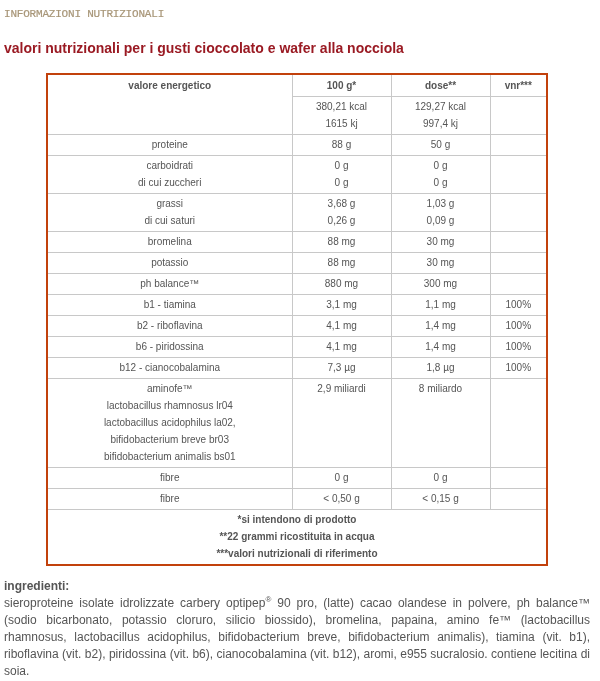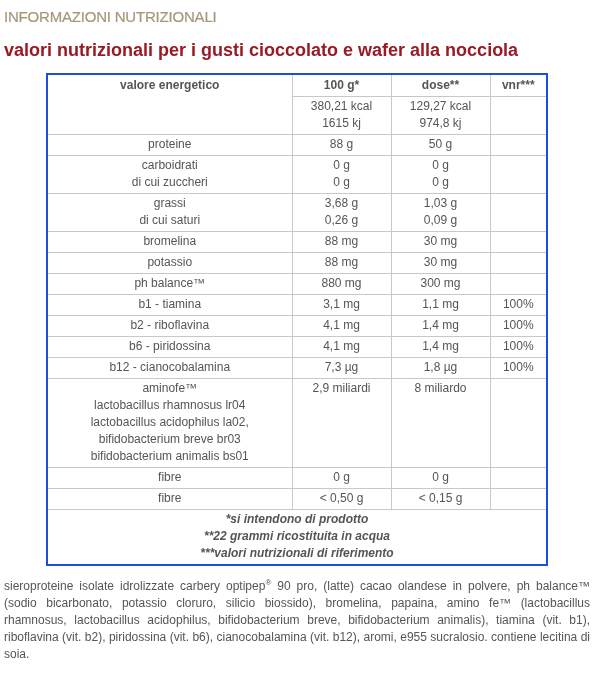--- a/index.html
+++ b/index.html
@@ -2,55 +2,55 @@
 <html><head>
 <meta charset="utf-8">
 <style>
   html, body { margin: 0; padding: 0; background: #ffffff; }
   body {
     width: 600px; height: 681px; position: relative; overflow: hidden;
     font-family: "Liberation Sans", sans-serif; color: #555555;
   }
   .section-title {
     position: absolute; left: 4px; top: 8px;
-    font-family: Liberation Sans, sans-serif;
-    font-size: 15px; letter-spacing: -0.2px;
+    font-family: Liberation Mono, monospace;
+    font-size: 11px; letter-spacing: -0.2px;
     color: #a89678; text-transform: uppercase;
     -webkit-text-stroke: 0.2px #a89678;
   }
   .subtitle {
     position: absolute; left: 4px; top: 40px;
-    font-size: 18px; font-weight: bold; color: #9a1a23;
+    font-size: 14px; font-weight: bold; color: #9a1a23;
     white-space: nowrap;
   }
   table.nutri {
     position: absolute; left: 46px; top: 73px;
     width: 502px;
     border-collapse: collapse;
-    border: 2px solid #1d4ed8;
-    font-size: 12px; color: #555555;
+    border: 2px solid #c2410c;
+    font-size: 10px; color: #555555;
     table-layout: fixed;
   }
   table.nutri th, table.nutri td {
     border: 1px solid #c8c8c8;
     padding: 1px 2px 2px 2px;
     vertical-align: top;
     line-height: 17px;
     text-align: center;
   }
   table.nutri th {
     font-weight: bold; text-align: center; padding-top: 2px; padding-bottom: 2px;
   }
   table.nutri col.c1 { width: 245px; }
   table.nutri col.c2 { width: 99px; }
   table.nutri col.c3 { width: 99px; }
   table.nutri col.c4 { width: 57px; }
   td.multi span { display: block; }
   td.footnotes {
-    font-weight: bold; line-height: 17px; padding-top: 2px; padding-bottom: 5px; font-style: italic;
+    font-weight: bold; line-height: 17px; padding-top: 2px; padding-bottom: 5px;
   }
   td.footnotes span { display: block; }
   .ingredients {
     position: absolute; left: 4px; top: 578px; width: 586px;
     font-size: 12px; line-height: 17px; color: #555555;
   }
   .ingredients .ing-title { font-weight: bold; display: block; }
   .ingredients .ing-text { display: block; text-align: justify; }
   sup { font-size: 8px; line-height: 0; }
 </style>
@@ -74,21 +74,21 @@
       <th>dose**</th>
       <th>vnr***</th>
     </tr>
     <tr>
       <td class="multi">
         <span>380,21 kcal</span>
         <span>1615 kj</span>
       </td>
       <td class="multi">
         <span>129,27 kcal</span>
-        <span>974,8 kj</span>
+        <span>997,4 kj</span>
       </td>
       <td></td>
     </tr>
   </thead>
   <tbody>
 
     <tr>
       <td class="multi">
           <span>proteine</span>
         </td>
@@ -271,14 +271,15 @@
       <td colspan="4" class="footnotes">
         <span>*si intendono di prodotto</span>
         <span>**22 grammi ricostituita in acqua</span>
         <span>***valori nutrizionali di riferimento</span>
       </td>
     </tr>
   </tbody>
 </table>
 
 <div class="ingredients">
+  <span class="ing-title">ingredienti:</span>
   <span class="ing-text"><span>sieroproteine isolate idrolizzate carbery optipep</span><sup>®</sup><span> 90 pro, (latte) cacao olandese in polvere, ph balance™ (sodio bicarbonato, potassio cloruro, silicio biossido), bromelina, papaina, amino fe™ (lactobacillus rhamnosus, lactobacillus acidophilus, bifidobacterium breve, bifidobacterium animalis), tiamina (vit. b1), riboflavina (vit. b2), piridossina (vit. b6), cianocobalamina (vit. b12), aromi, e955 sucralosio. contiene lecitina di soia.</span></span>
 </div>
 
 </body></html>

